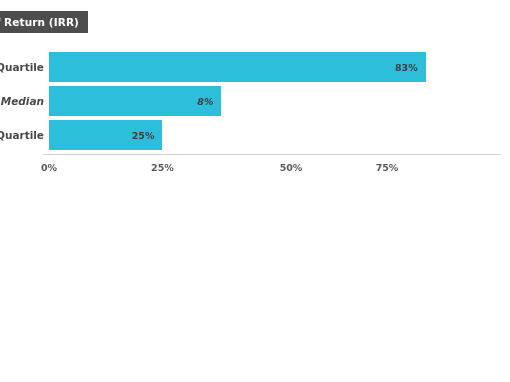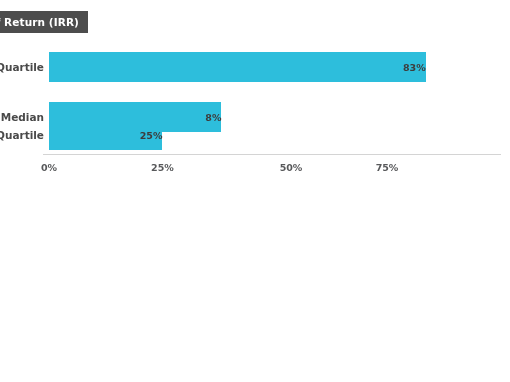--- a/index.html
+++ b/index.html
@@ -76,21 +76,21 @@
     display: flex;
     align-items: center;
     justify-content: flex-end;
     box-sizing: border-box;
   }
   #irr-plot .bar  { left: 49px; background: #2dbedc; }
 
   .bar-value {
     font-size: 9.5px;
     font-weight: bold;
-    padding-right: 0;
+    padding-right: 8px;
     white-space: nowrap;
   }
   #irr-plot .bar-value  { color: #3d3d3d; }
 
   
   .axis-line {
     position: absolute;
     height: 1px;
     background: #d4d4d4;
   }
@@ -115,21 +115,21 @@
 
   <div class="plot" id="irr-plot">
 
     <div class="row" id="irr-row-0" style="top: 2px; height: 30px;">
       <span class="cat-label" style="top: 0px; line-height: 30px;">Quartile</span>
       <div class="bar" style="width: 376.692px; background: rgb(45, 190, 220);">
         <span class="bar-value">83%</span>
       </div>
     </div>
 
-    <div class="row" id="irr-row-1" style="top: 52px; height: 30px;">
+    <div class="row" id="irr-row-1" style="top: 36px; height: 30px; font-style: italic;">
       <span class="cat-label" style="top: 0px; line-height: 30px;">Median</span>
       <div class="bar" style="width: 172.462px; background: rgb(45, 190, 220);">
         <span class="bar-value">8%</span>
       </div>
     </div>
 
     <div class="row" id="irr-row-2" style="top: 70px; height: 30px;">
       <span class="cat-label" style="top: 0px; line-height: 30px;">Quartile</span>
       <div class="bar" style="width: 113.462px; background: rgb(45, 190, 220);">
         <span class="bar-value">25%</span>

